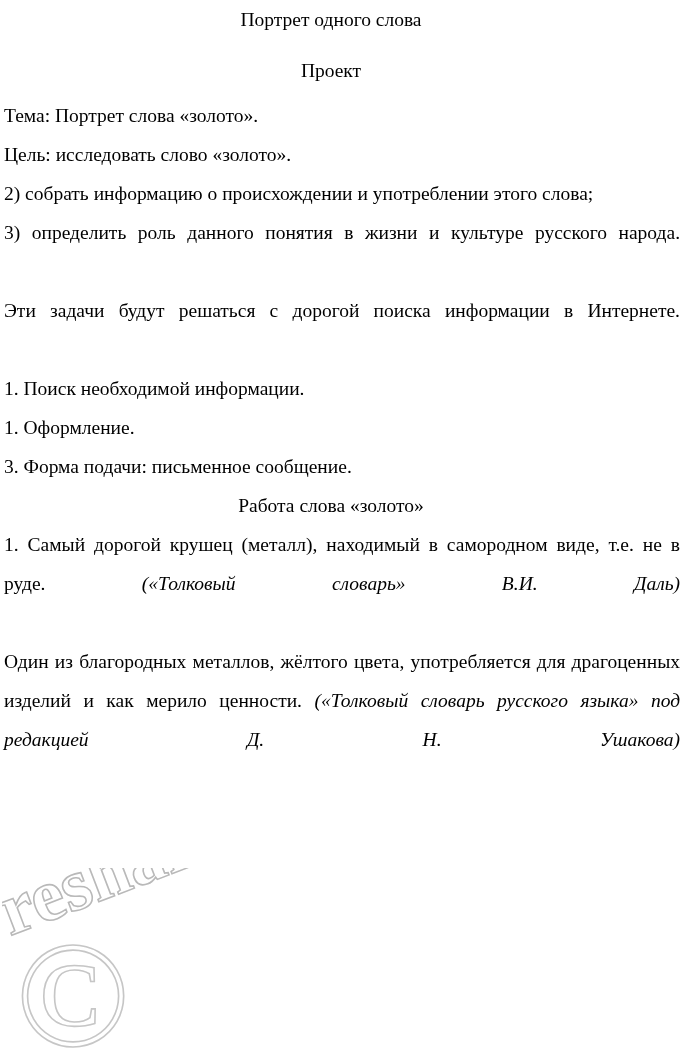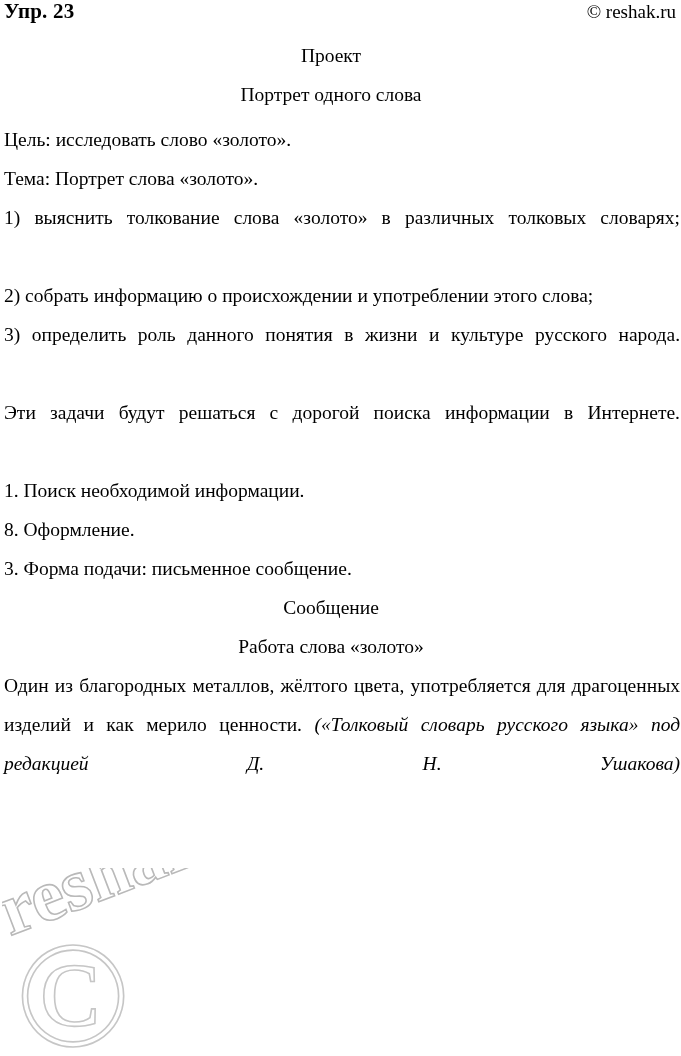--- a/index.html
+++ b/index.html
@@ -104,57 +104,52 @@
     fill: none;
     stroke: #c6c6c6;
     stroke-width: 1.6;
   }
 </style>
 </head>
 <body>
 
 <div class="page">
 
-  <div class="header">
-    <div class="exercise-label">Упр. 23</div>
-    <div class="site-credit">© reshak.ru</div>
-  </div>
+
+  <div class="doc-heading heading-subtitle">Портрет одного слова</div>
 
   <div class="doc-heading heading-project">Проект</div>
 
-  <div class="doc-heading heading-subtitle">Портрет одного слова</div>
+  <div class="spacer-sm"></div>
 
-  <div class="spacer-sm"></div>
+  <p class="para">Тема: Портрет слова «золото».</p>
 
   <p class="para">Цель: исследовать слово «золото».</p>
 
-  <p class="para">Тема: Портрет слова «золото».</p>
 
-
-  <p class="para para-justify">1) выяснить толкование слова «золото» в различных толковых словарях;</p>
 
   <p class="para">2) собрать информацию о происхождении и употреблении этого слова;</p>
 
   <p class="para para-justify">3) определить роль данного понятия в жизни и культуре русского народа.</p>
 
   <p class="para para-justify">Эти задачи будут решаться с дорогой поиска информации в Интернете.</p>
 
 
 
   <p class="para">1. Поиск необходимой информации.</p>
 
-  <p class="para">8. Оформление.</p>
+  <p class="para">1. Оформление.</p>
 
   <p class="para">3. Форма подачи: письменное сообщение.</p>
 
 
-  <div class="doc-heading heading-message">Сообщение</div>
 
   <div class="doc-heading heading-message-sub">Работа слова «золото»</div>
 
+  <p class="para para-justify"><span>1. Самый дорогой крушец (металл), находимый в самородном виде, т.е. не в руде.</span> <span class="cite">(«Толковый словарь» В.И. Даль)</span></p>
 
   <p class="para para-justify"><span>Один из благородных металлов, жёлтого цвета, употребляется для драгоценных изделий и как мерило ценности.</span> <span class="cite">(«Толковый словарь русского языка» под редакцией Д. Н. Ушакова)</span></p>
 
   <div class="watermark">
     <svg width="230" height="185" viewBox="0 0 230 185" aria-hidden="true">
       <text class="wm-copy" x="14" y="178">©</text>
       <text class="wm-text" x="8" y="68" transform="rotate(-21 8 68)">reshak.ru</text>
     </svg>
   </div>
 

